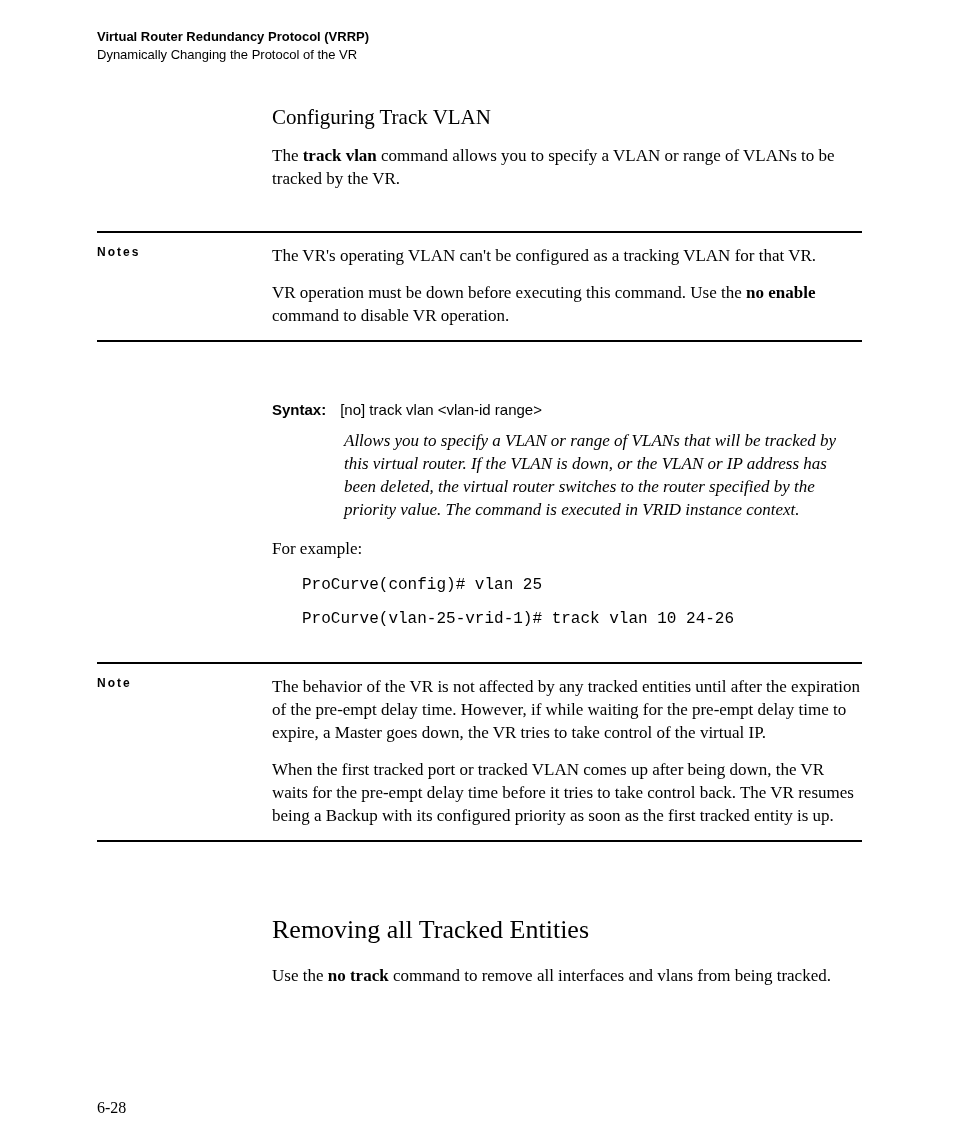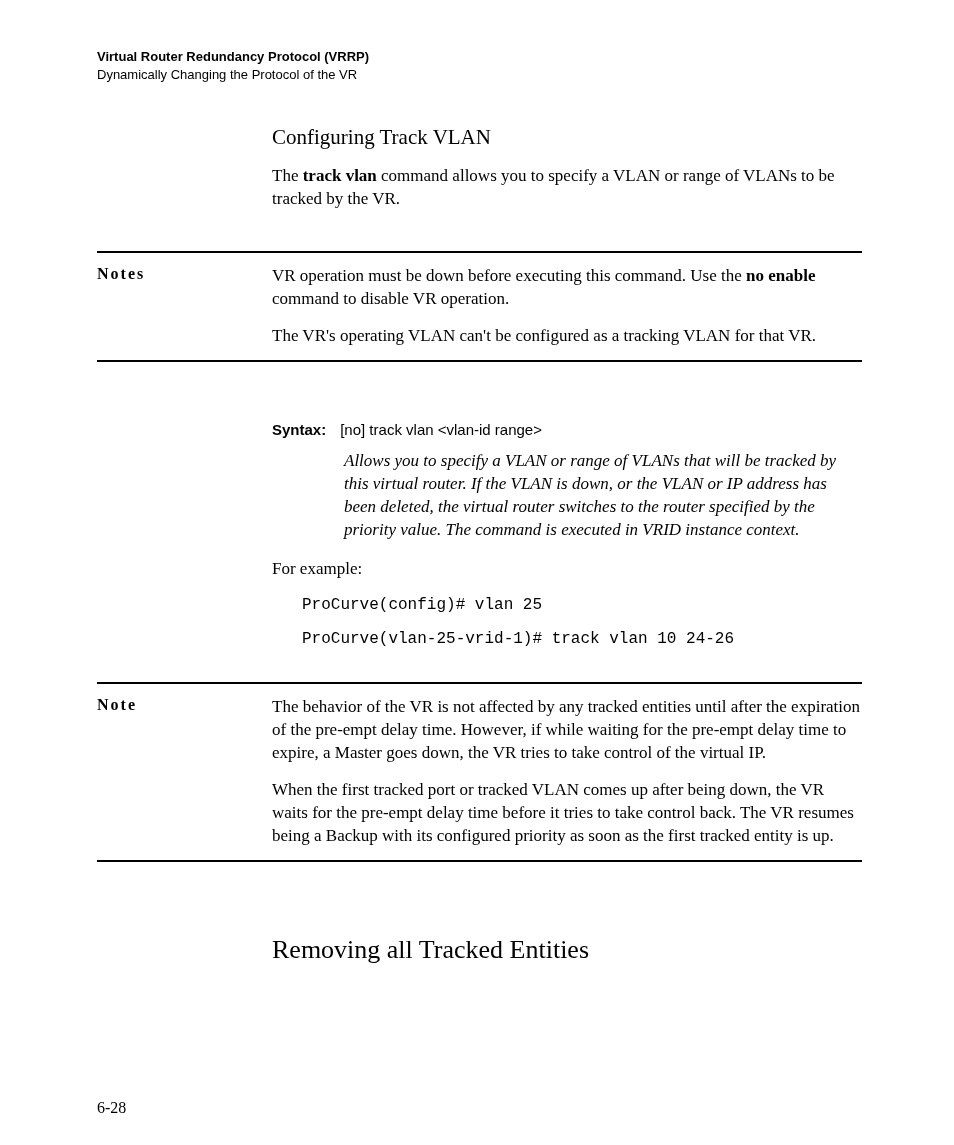--- a/index.html
+++ b/index.html
@@ -7,21 +7,21 @@
     padding: 0;
     background: #fff;
     font-family: "Century Schoolbook", "New Century Schoolbook", Georgia, serif;
     color: #000;
     width: 954px;
     height: 1145px;
     box-sizing: border-box;
     position: relative;
   }
   .page {
-    padding: 48px 92px 40px 97px;
+    padding: 28px 92px 40px 97px;
     box-sizing: border-box;
     height: 100%;
     position: relative;
   }
   .running-header {
     font-family: Arial, Helvetica, sans-serif;
     font-size: 13px;
     line-height: 1.35;
     margin-bottom: 40px;
   }
@@ -51,24 +51,24 @@
   .section-heading-large {
     font-size: 26px;
     margin: 12px 0 18px 0;
     font-weight: normal;
   }
 
   .para { margin: 0 0 14px 0; }
   .bold { font-weight: bold; }
 
   .note-label {
-    font-family: Liberation Serif, serif;
+    font-family: Liberation Sans, sans-serif;
     font-weight: bold;
     letter-spacing: 2px;
-    font-size: 16px;
+    font-size: 12px;
     padding-top: 0;
   }
 
   .rule {
     border: none;
     border-top: 2px solid #000;
     margin: 0;
     width: 100%;
   }
 
@@ -132,24 +132,24 @@
       </p>
     </div>
   </div>
 
   <div class="gap-sm"></div>
 
   <hr class="rule rule-top">
   <div class="row note-block">
     <div class="sidecol note-label">Notes</div>
     <div class="maincol">
+      <p class="para">The VR's operating VLAN can't be configured as a tracking VLAN for that VR.</p>
       <p class="para">
         <span>VR operation must be down before executing this command. Use the </span><span class="bold">no enable</span><span> command to disable VR operation.</span>
       </p>
-      <p class="para">The VR's operating VLAN can't be configured as a tracking VLAN for that VR.</p>
     </div>
   </div>
   <hr class="rule rule-bottom">
 
   <div class="gap-md"></div>
 
   <div class="row">
     <div class="sidecol"></div>
     <div class="maincol">
       <div class="syntax-row">
@@ -176,17 +176,20 @@
     </div>
   </div>
   <hr class="rule rule-bottom">
 
   <div class="gap-lg"></div>
 
   <div class="row">
     <div class="sidecol"></div>
     <div class="maincol">
       <h2 class="section-heading-large">Removing all Tracked Entities</h2>
+      <p class="para">
+        <span>Use the </span><span class="bold">no track</span><span> command to remove all interfaces and vlans from being tracked.</span>
+      </p>
     </div>
   </div>
 
   <div class="page-number">6-28</div>
 </div>
 
 </body></html>

